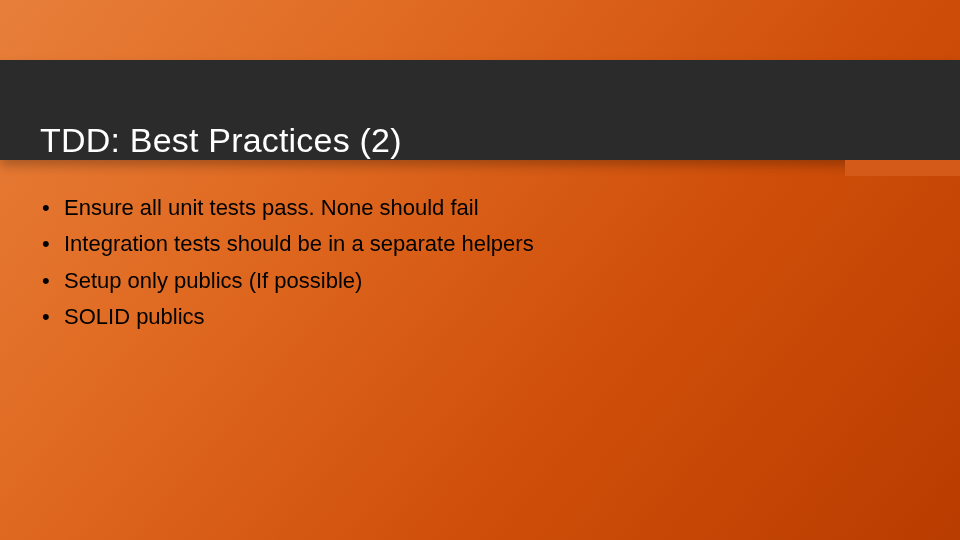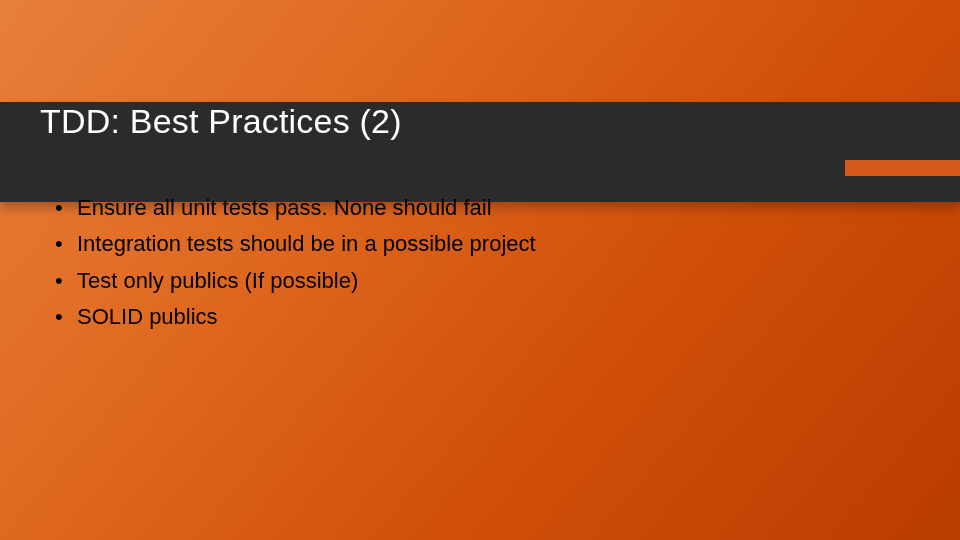--- a/index.html
+++ b/index.html
@@ -21,41 +21,40 @@
     position: absolute;
     top: 60px;
     left: 0;
     right: 0;
     height: 100px;
     background: #2b2b2b;
     box-shadow: 0 6px 10px rgba(0,0,0,0.25);
     box-sizing: border-box;
     padding-left: 40px;
     display: flex;
-    align-items: flex-start;
-    margin-top: 42px;
+    align-items: flex-end;
   }
   .title-text {
     color: #ffffff;
     font-size: 34px;
     font-weight: 400;
     letter-spacing: 0.2px;
   }
   .accent {
     position: absolute;
     top: 160px;
     right: 0;
     width: 115px;
     height: 16px;
     background: #d45a1a;
   }
   .content {
     position: absolute;
     top: 190px;
-    left: 55px;
+    left: 42px;
     right: 60px;
     color: #000;
   }
   .bullets {
     list-style: none;
     margin: 0;
     padding: 0;
   }
   .bullets li {
     position: relative;
@@ -77,18 +76,18 @@
 <body>
 
 <div class="slide">
   <div class="title-bar">
     <div class="title-text">TDD: Best Practices (2)</div>
   </div>
   <div class="accent"></div>
   <div class="content">
     <ul class="bullets">
       <li>Ensure all unit tests pass. None should fail</li>
-      <li>Integration tests should be in a possible project</li>
-      <li>Test only publics (If possible)</li>
+      <li>Integration tests should be in a separate helpers</li>
+      <li>Setup only publics (If possible)</li>
       <li>SOLID publics</li>
     </ul>
   </div>
 </div>
 
 </body></html>

